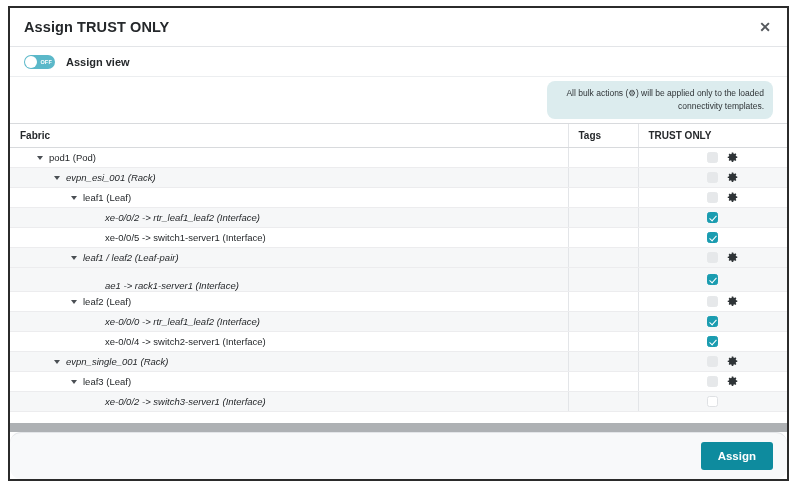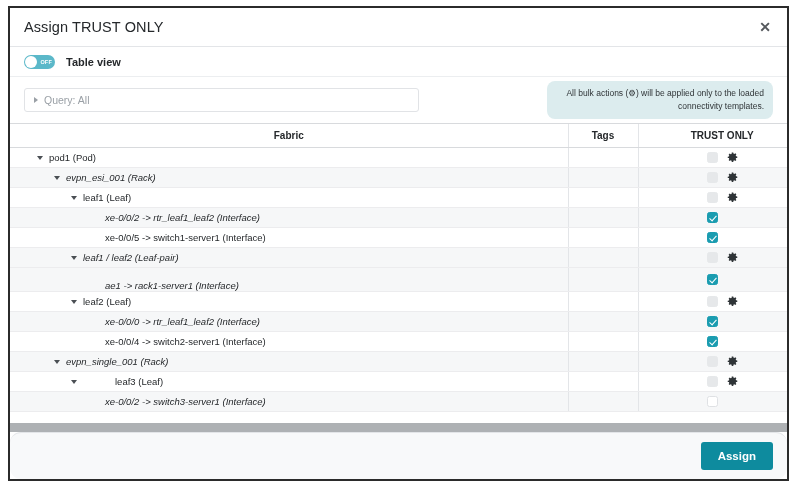--- a/index.html
+++ b/index.html
@@ -21,21 +21,21 @@
 
   
   .dlg-header{
     height:39px;flex:0 0 39px;
     display:flex;align-items:center;
     border-bottom:1px solid #e3e5e8;
     padding:0 14px 0 14px;
     box-sizing:border-box;
   }
   .dlg-title{
-    font-size:14.5px;font-weight:normal;color:#25282b;letter-spacing:.1px;
+    font-size:14.5px;font-weight:bold;color:#25282b;letter-spacing:.1px;
   }
   .dlg-close{
     margin-left:auto;font-size:14px;color:#54585c;cursor:pointer;
     line-height:1;padding:4px 2px;font-weight:bold;
   }
 
   
   .toggle-row{
     height:30px;flex:0 0 30px;
     display:flex;align-items:center;
@@ -86,21 +86,21 @@
   
   .table-wrap{
     flex:1 1 auto;position:relative;overflow:hidden;
     border-top:1px solid #d8dadd;
   }
   table.tree{
     width:100%;border-collapse:collapse;table-layout:fixed;
   }
   table.tree th{
     font-size:10px;font-weight:bold;color:#25282b;
-    text-align:center;padding:6px 10px 6px 10px;
+    text-align:left;padding:6px 10px 6px 10px;
     border-bottom:1px solid #d8dadd;
     background:#ffffff;height:19px;box-sizing:border-box;margin-left:32px;
   }
   th.col-fabric{width:558px;}
   th.col-tags{width:70px;border-left:1px solid #e3e5e8;}
   th.col-trust{width:168px;border-left:1px solid #e3e5e8;text-align:center;}
 
   table.tree td{
     font-size:9.5px;color:#25282b;
     padding:0 10px;height:20px;
@@ -168,28 +168,24 @@
     <div class="dlg-header">
       <div class="dlg-title">Assign TRUST ONLY</div>
       <div class="dlg-close">✕</div>
     </div>
 
     <div class="toggle-row">
       <div class="switch">
         <span class="knob"></span>
         <span class="sw-text">OFF</span>
       </div>
-      <div class="toggle-label">Table view</div>
+      <div class="toggle-label">Assign view</div>
     </div>
 
     <div class="query-area">
-      <div class="query-box">
-        <span class="caret-right"></span>
-        <span class="query-text">Query: All</span>
-      </div>
       <div class="notice">All bulk actions (⚙) will be applied only to the loaded connectivity templates.</div>
     </div>
 
     <div class="table-wrap">
       <table class="tree">
         <thead>
           <tr>
             <th class="col-fabric">Fabric</th>
             <th class="col-tags">Tags</th>
             <th class="col-trust">TRUST ONLY</th>
@@ -374,21 +370,21 @@
                   <span class="cb disabled"></span>
                   <svg class="gear" viewBox="0 0 16 16">
                     <path fill="#2f3437" d="M8 5.2A2.8 2.8 0 1 0 8 10.8 2.8 2.8 0 1 0 8 5.2zm0 1.6a1.2 1.2 0 1 1 0 2.4 1.2 1.2 0 0 1 0-2.4z"></path>
                     <path fill="#2f3437" d="M6.9 0.6h2.2l0.25 1.7 1.35 0.56 1.4-1 1.55 1.55-1 1.4 0.56 1.35 1.7 0.25v2.2l-1.7 0.25-0.56 1.35 1 1.4-1.55 1.55-1.4-1-1.35 0.56-0.25 1.7H6.9l-0.25-1.7-1.35-0.56-1.4 1-1.55-1.55 1-1.4-0.56-1.35-1.7-0.25V6.9l1.7-0.25 0.56-1.35-1-1.4 1.55-1.55 1.4 1 1.35-0.56z"></path>
                   </svg>
                 </div>
               </td>
             </tr>
             <tr class="plain">
               <td>
-                <div class="node" style="padding-left: 51px; gap: 32px;">
+                <div class="node" style="padding-left: 51px;">
                   <span class="caret-down"></span>
                   <span class="node-label">leaf3 (Leaf)</span>
                 </div>
               </td>
               <td class="c-tags"></td>
               <td class="c-trust">
                 <div class="trust-cell">
                   <span class="cb disabled"></span>
                   <svg class="gear" viewBox="0 0 16 16">
                     <path fill="#2f3437" d="M8 5.2A2.8 2.8 0 1 0 8 10.8 2.8 2.8 0 1 0 8 5.2zm0 1.6a1.2 1.2 0 1 1 0 2.4 1.2 1.2 0 0 1 0-2.4z"></path>

